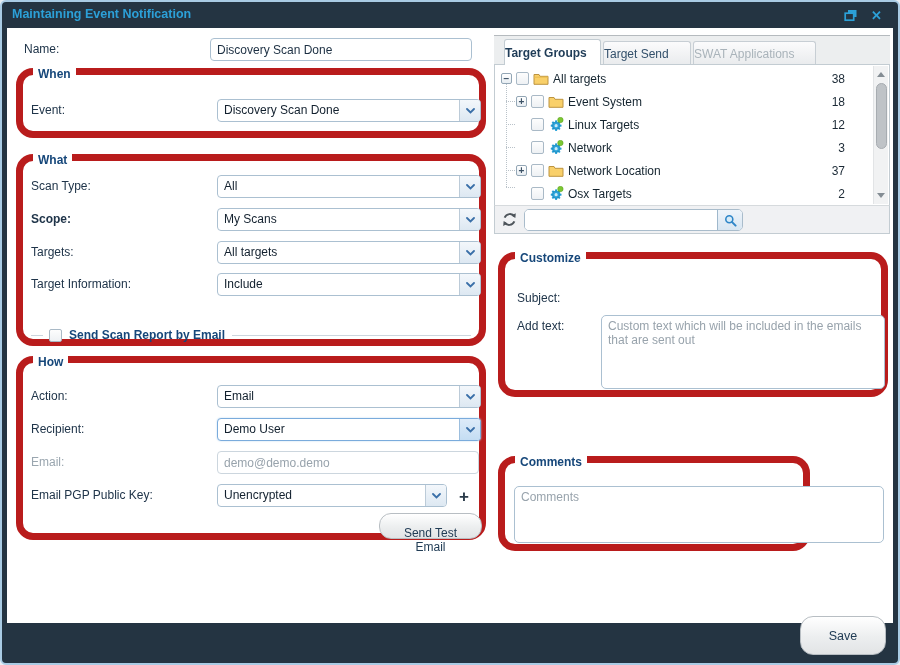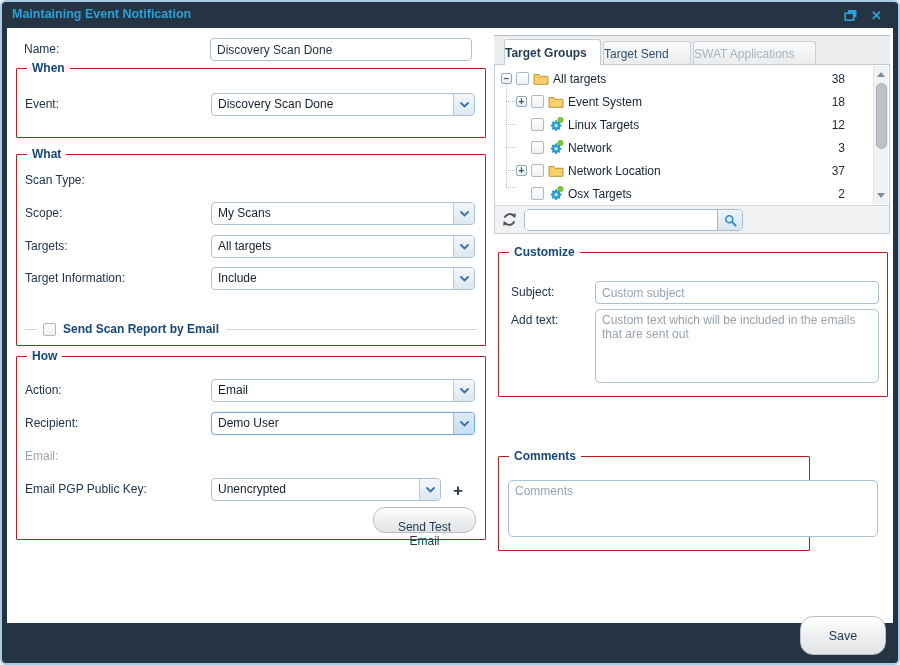--- a/index.html
+++ b/index.html
@@ -7,21 +7,21 @@
   .window{position:relative;width:900px;height:665px;background:#243442;border:2px solid #a9cbe4;border-radius:6px;overflow:hidden;font-size:12px;color:#20354a;}
   
   .titlebar{position:absolute;left:0;top:0;right:0;height:26px;}
   .title{position:absolute;left:10px;top:5px;font-weight:bold;font-size:12.5px;color:#2ca0d8;}
   .winbtn{position:absolute;top:6px;width:15px;height:14px;cursor:pointer;display:flex;align-items:center;justify-content:center;}
   .restore{right:40px;}
   .close{right:14px;color:#2ca0d8;font-weight:bold;font-size:13px;}
   
   .content{position:absolute;left:5px;top:26px;right:5px;bottom:40px;background:#ffffff;}
   
-  .fs{position:absolute;border:1px solid #b91c1c;border-radius:1px;}
+  .fs{position:absolute;border:7px solid #b91c1c;border-radius:17px;}
   .fs .legend{position:absolute;top:-8px;left:10px;background:#fff;padding:0 5px;font-weight:bold;color:#16477a;}
   .flabel{position:absolute;color:#20354a;}
   .flabel.dis{color:#9aa6af;}
   
   .tinput{position:absolute;height:23px;border:1px solid #abc0d1;border-radius:4px;background:#fff;padding:0 6px;font-family:"Liberation Sans",sans-serif;font-size:12px;color:#1c2f42;outline:none;}
   .tinput::placeholder,textarea::placeholder{color:#98a3ac;}
   .tinput.dis{border-color:#ccd6de;color:#a7b2bb;}
   .tarea{position:absolute;border:1px solid #abc0d1;border-radius:5px;background:#fff;padding:3px 6px;font-family:"Liberation Sans",sans-serif;font-size:12px;color:#1c2f42;resize:none;outline:none;}
   .combo{position:absolute;height:23px;border:1px solid #abc0d1;border-radius:4px;background:#fff;display:flex;cursor:pointer;}
   .combo .val{flex:1;padding:3px 6px;white-space:nowrap;overflow:hidden;color:#12202e;}
@@ -96,22 +96,30 @@
               <path d="M1 1 L4.5 4.5 L8 1" stroke="#3a6fa8" stroke-width="1.8" fill="none" stroke-linecap="round"></path>
             </svg>
           </span>
       </div>
     </div>
 
     <div class="fs" style="left:9px;top:120px;width:470px;height:192px;margin-top:6px;">
       <span class="legend">What</span>
 
       <span class="flabel" style="left:8px;top:18px;">Scan Type:</span>
-
-      <span class="flabel" style="left:8px;top:51px;">Scope:</span>
+      <div class="combo" style="left:194px;top:14px;width:264px;">
+        <span class="val">All</span>
+        <span class="trigger">
+            <svg width="9" height="6" viewBox="0 0 9 6">
+              <path d="M1 1 L4.5 4.5 L8 1" stroke="#3a6fa8" stroke-width="1.8" fill="none" stroke-linecap="round"></path>
+            </svg>
+          </span>
+      </div>
+
+      <span class="flabel" style="left:8px;top:51px;font-weight:bold;">Scope:</span>
       <div class="combo" style="left:194px;top:47px;width:264px;justify-content:space-between;">
         <span class="val">My Scans</span>
         <span class="trigger">
             <svg width="9" height="6" viewBox="0 0 9 6">
               <path d="M1 1 L4.5 4.5 L8 1" stroke="#3a6fa8" stroke-width="1.8" fill="none" stroke-linecap="round"></path>
             </svg>
           </span>
       </div>
 
       <span class="flabel" style="left:8px;top:84px;">Targets:</span>
@@ -159,20 +167,21 @@
       <div class="combo focused" style="left:194px;top:55px;width:264px;">
         <span class="val">Demo User</span>
         <span class="trigger">
             <svg width="9" height="6" viewBox="0 0 9 6">
               <path d="M1 1 L4.5 4.5 L8 1" stroke="#3a6fa8" stroke-width="1.8" fill="none" stroke-linecap="round"></path>
             </svg>
           </span>
       </div>
 
       <span class="flabel dis" style="left:8px;top:92px;">Email:</span>
+      <input class="tinput dis" style="left: 194px; top: 88px; width: 262px;" disabled="" placeholder="demo@demo.demo">
 
       <span class="flabel" style="left:8px;top:125px;">Email PGP Public Key:</span>
       <div class="combo" style="left:194px;top:121px;width:230px;">
         <span class="val">Unencrypted</span>
         <span class="trigger">
             <svg width="9" height="6" viewBox="0 0 9 6">
               <path d="M1 1 L4.5 4.5 L8 1" stroke="#3a6fa8" stroke-width="1.8" fill="none" stroke-linecap="round"></path>
             </svg>
           </span>
       </div>
@@ -322,21 +331,20 @@
               <circle cx="5.3" cy="5.3" r="3.5" fill="#d6ebf8" stroke="#2f86c8" stroke-width="1.6"></circle>
               <line x1="8.1" y1="8.1" x2="11.6" y2="11.6" stroke="#2f86c8" stroke-width="2" stroke-linecap="round"></line>
             </svg>
         </span>
       </div>
     </div>
 
     <div class="fs" style="left:491px;top:224px;width:390px;height:145px;">
       <span class="legend">Customize</span>
       <span class="flabel" style="left:12px;top:32px;">Subject:</span>
-      <input class="tinput" style="left: 96px; top: 28px; width: 284px;" placeholder="Custom subject">
       <span class="flabel" style="left:12px;top:60px;">Add text:</span>
       <textarea class="tarea" style="left: 96px; top: 56px; width: 284px; height: 74px;" placeholder="Custom text which will be included in the emails that are sent out"></textarea>
     </div>
 
     <div class="fs" style="left:491px;top:428px;width:312px;height:95px;">
       <span class="legend">Comments</span>
       <textarea class="tarea" style="left: 9px; top: 23px; width: 370px; height: 57px;" placeholder="Comments"></textarea>
     </div>
 
   </div>

